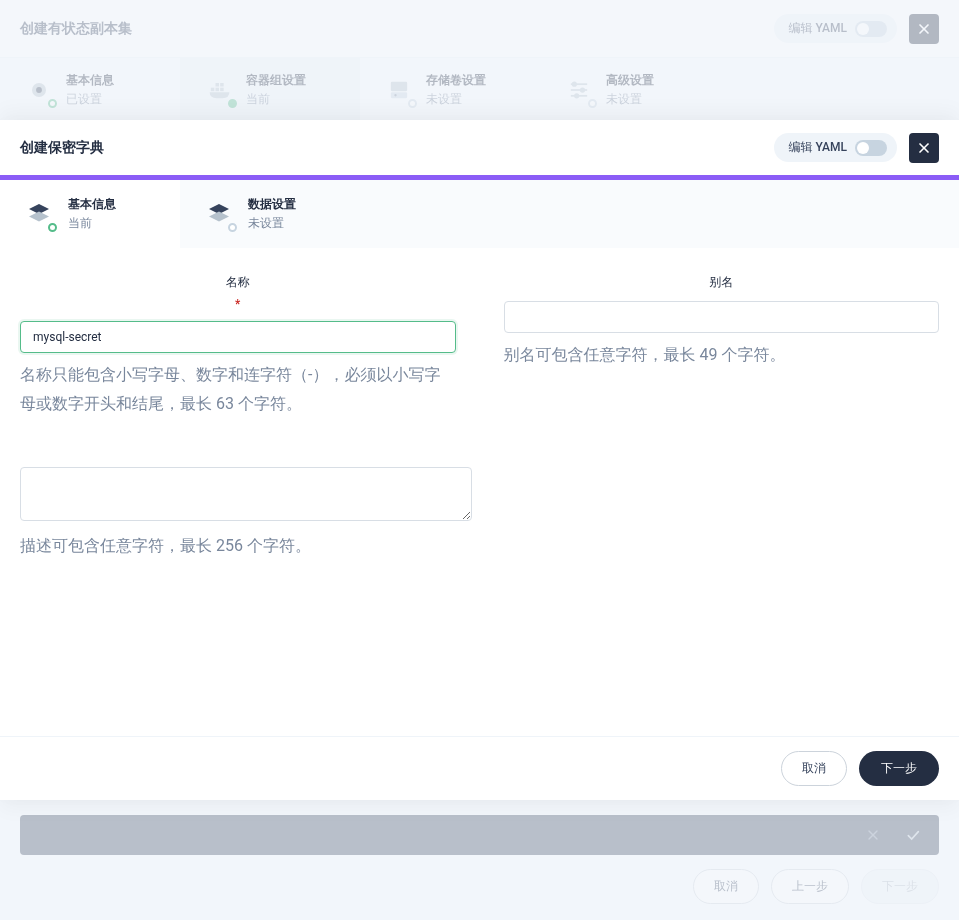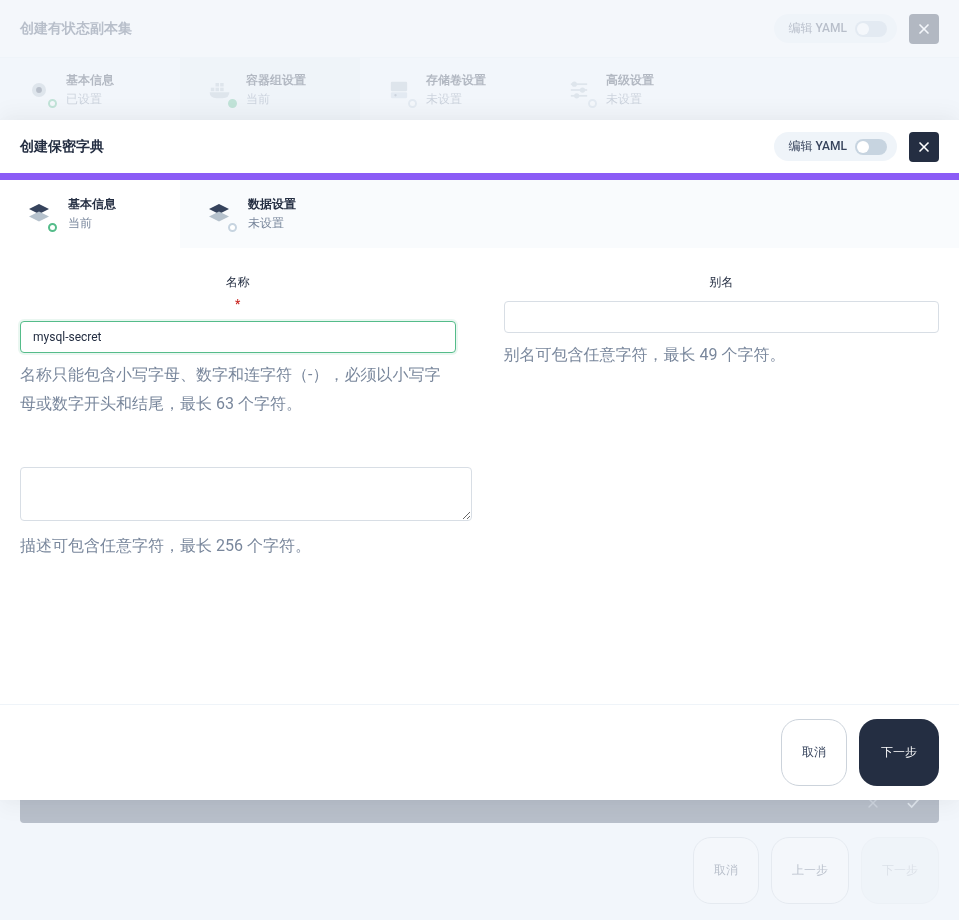--- a/index.html
+++ b/index.html
@@ -130,21 +130,21 @@
     }
     .dark-bar svg { width: 16px; height: 16px; }
     .dark-bar .check-icon { color: #b6c2cd; }
     .bg-buttons {
       display: flex;
       justify-content: flex-end;
       gap: 12px;
       margin-top: 14px;
     }
     .btn {
-      padding: 24px 20px;
+      padding: 8px 20px;
       border-radius: 18px;
       border: 1px solid #ccd3db;
       background: #fff;
       font-size: 12px;
       color: #36435c;
       cursor: pointer;
       font-weight: 500;
     }
     .btn.disabled { color: #abb4be; background: #eff4f9; border-color: #e3e9ef; }
 
@@ -168,21 +168,21 @@
       display: flex;
       flex-direction: column;
       box-shadow: 0 -8px 20px rgba(0,0,0,0.04), 0 8px 20px rgba(0,0,0,0.04);
     }
     .fg-header {
       height: 60px;
       display: flex;
       align-items: center;
       justify-content: space-between;
       padding: 0 20px;
-      border-bottom: 7px solid #8b5cf6;
+      border-bottom: 5px solid #8b5cf6;
     }
     .fg-title { font-size: 14px; font-weight: 600; color: #242e42; }
 
     .fg-tabs {
       display: flex;
       background: #f9fbfd;
     }
     .fg-tab {
       display: flex;
       align-items: center;

